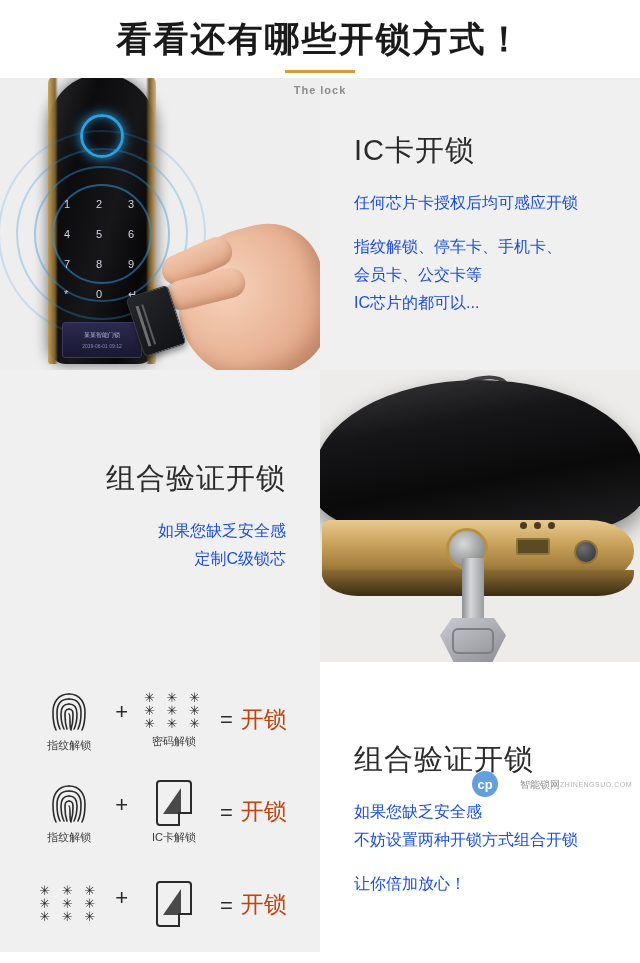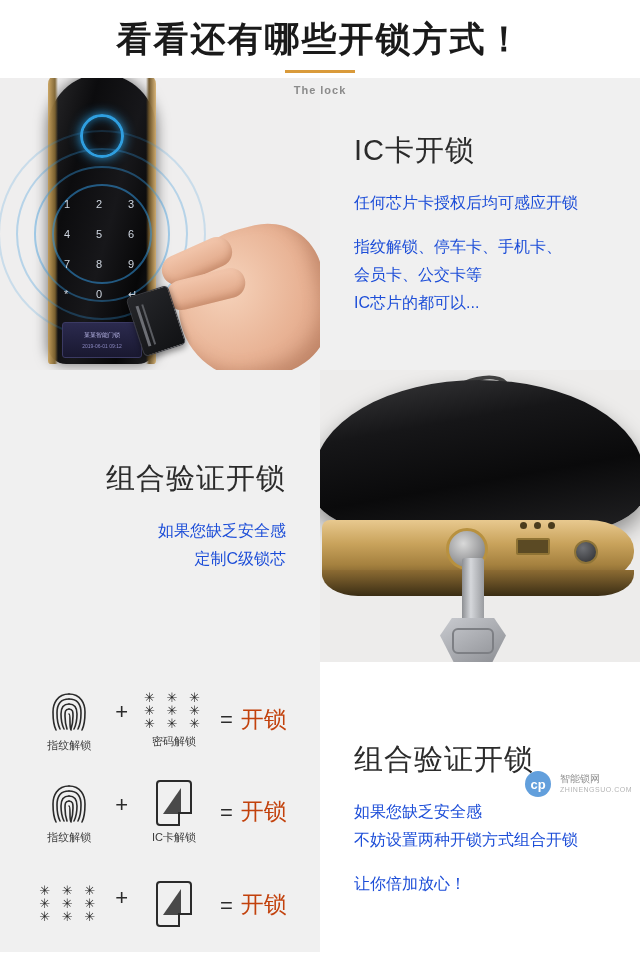--- a/index.html
+++ b/index.html
@@ -248,31 +248,31 @@
   }
   .cardicon .fold{
     position:absolute; right:-2px; bottom:-2px; width:14px; height:14px;
     background:#f0f0f0; border-left:2px solid #2b2b2b; border-top:2px solid #2b2b2b;
     transform: rotate(0deg);
   }
 
   
   .watermark {
     position:absolute; right:8px; bottom:8px;
-    display:flex; align-items:center; gap:9px;
+    display:flex; align-items:center; gap:22px;
     opacity:.75;
     margin-top:28px;
   }
   .wm-logo {
     width:26px; height:26px; border-radius:50%;
     background:#2e7fd1;
     display:flex; align-items:center; justify-content:center;
     color:#fff; font-size:13px; font-weight:bold;
   }
-  .wm-text { display:flex; flex-direction:column; line-height:11px; }
+  .wm-text { display:flex; flex-direction:row; line-height:11px;align-items:center; }
   .wm-t1 { font-size:10px; color:#6d6d6d; }
   .wm-t2 { font-size:7px; color:#9a9a9a; letter-spacing:.5px;}
 </style>
 </head>
 <body>
 
 <div class="page">
 
   <div class="header">
     <div class="header-title">看看还有哪些开锁方式！</div>

